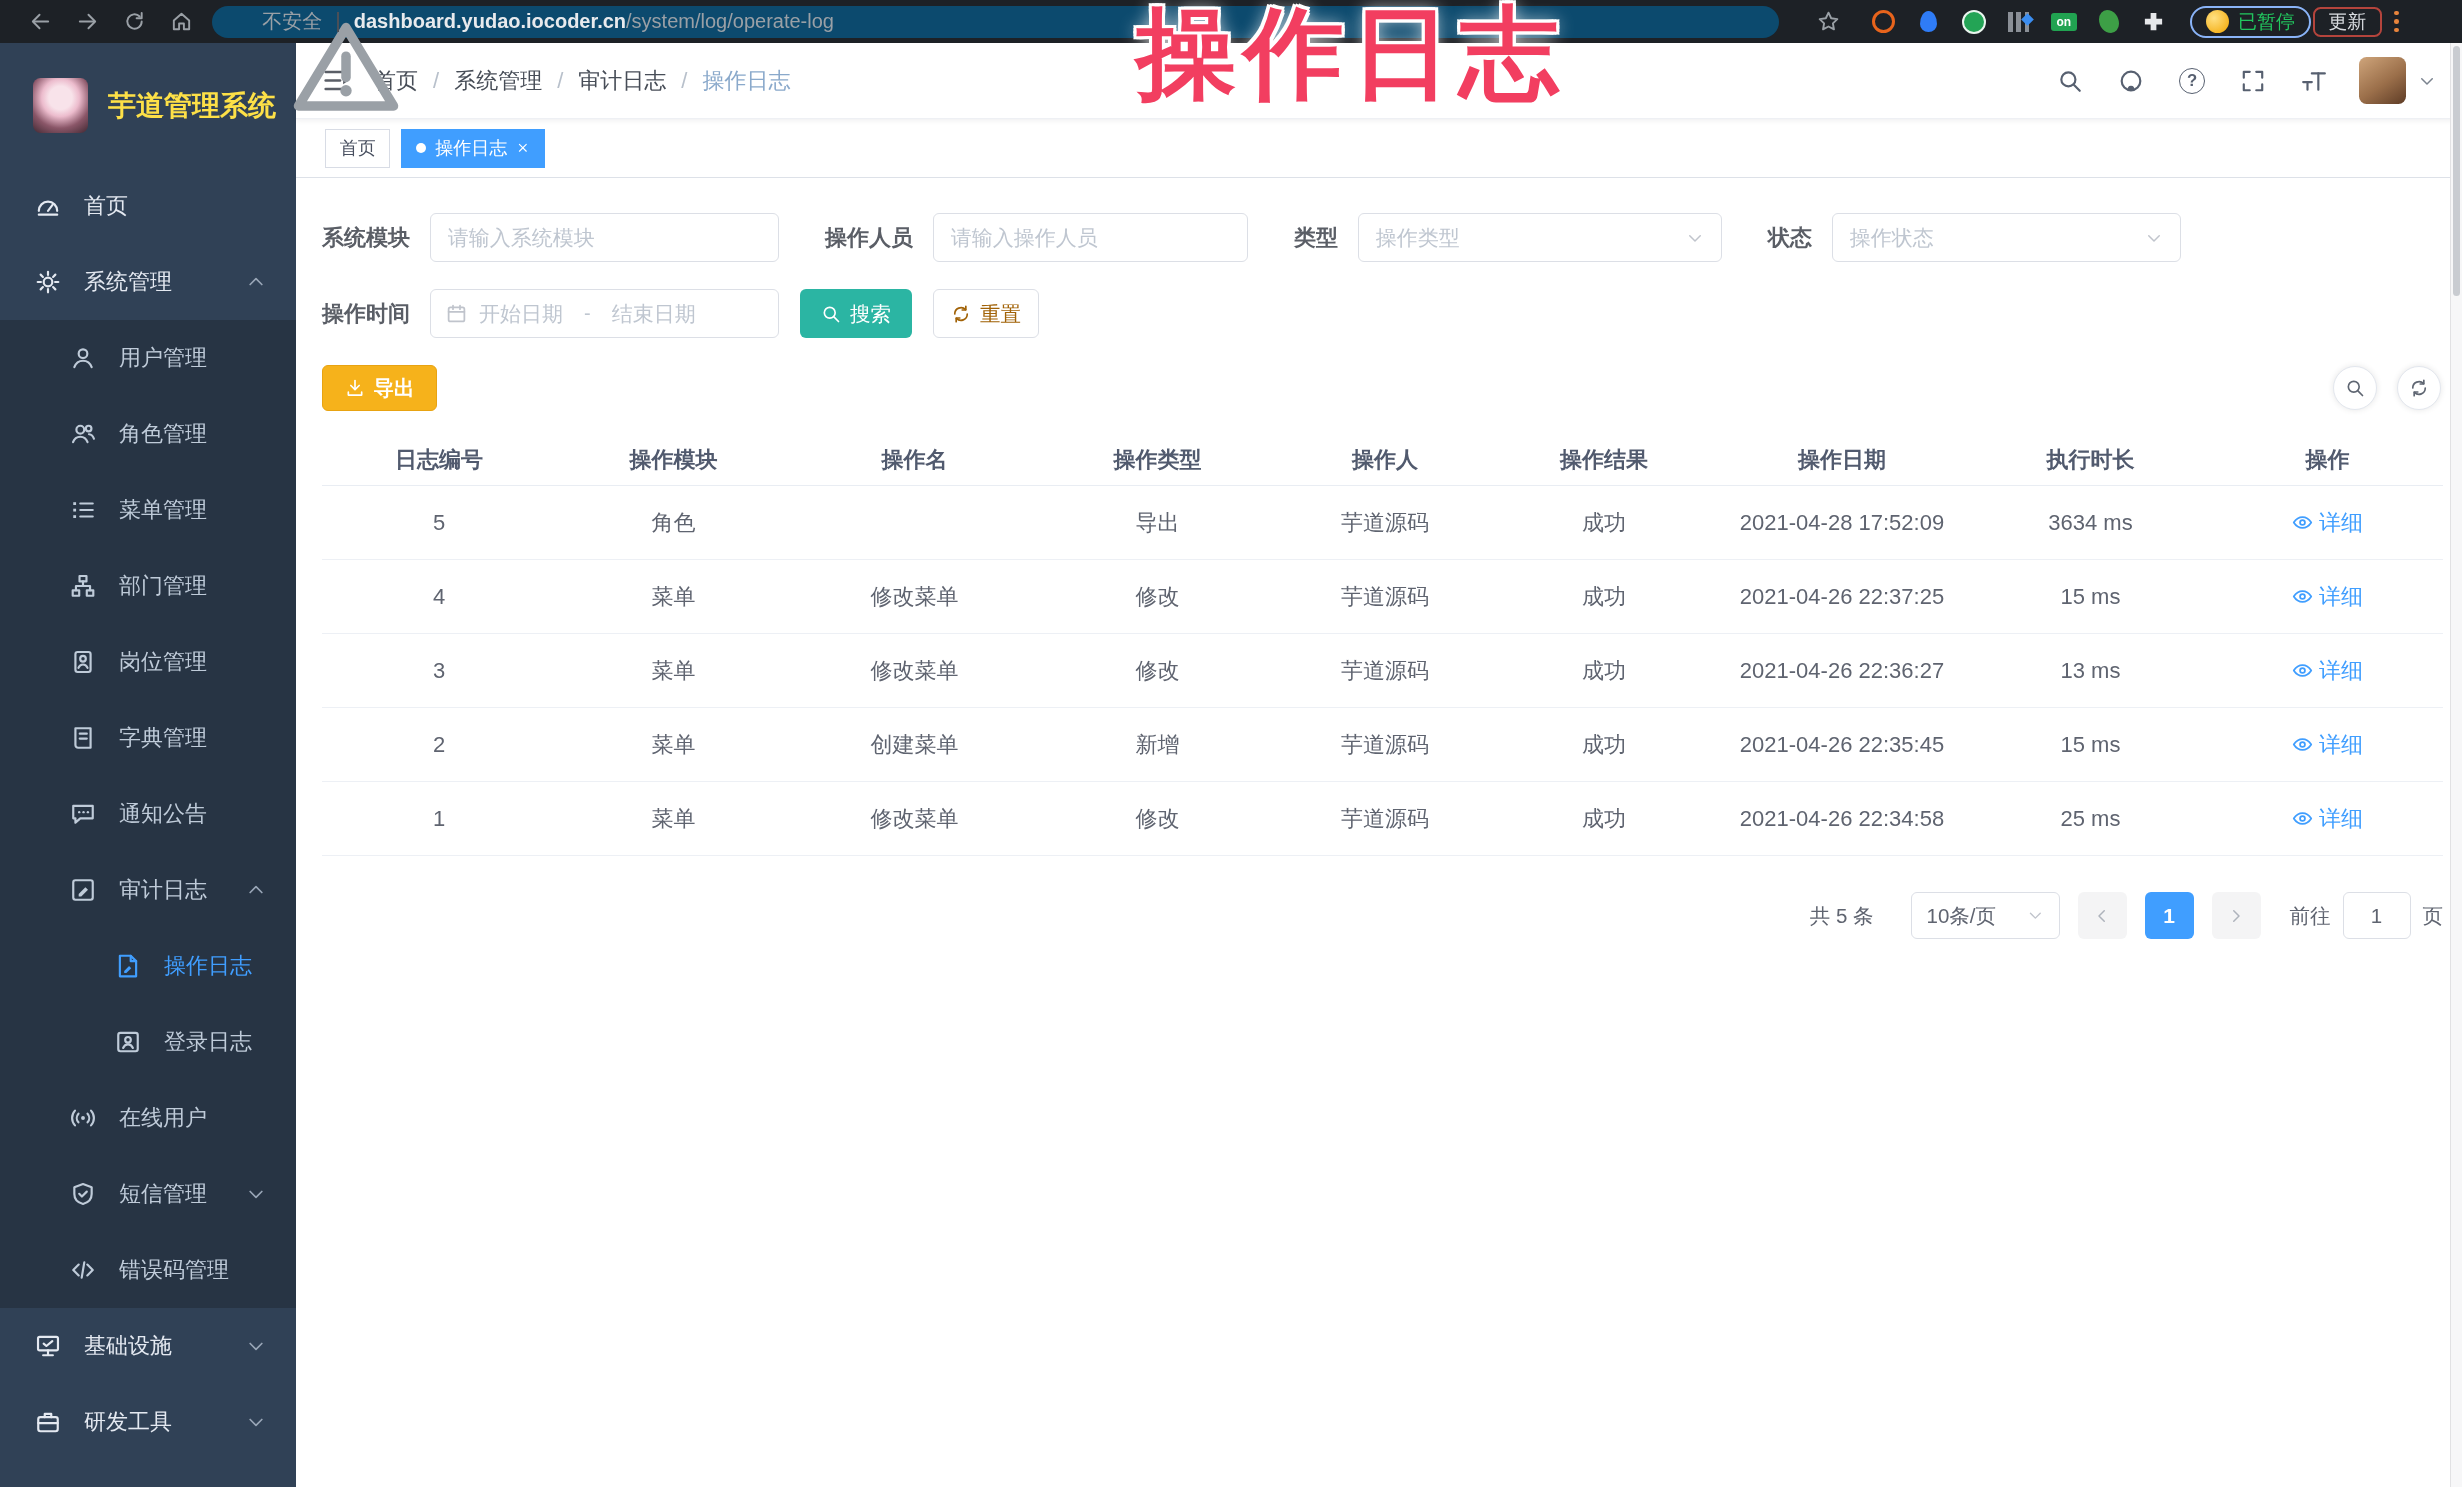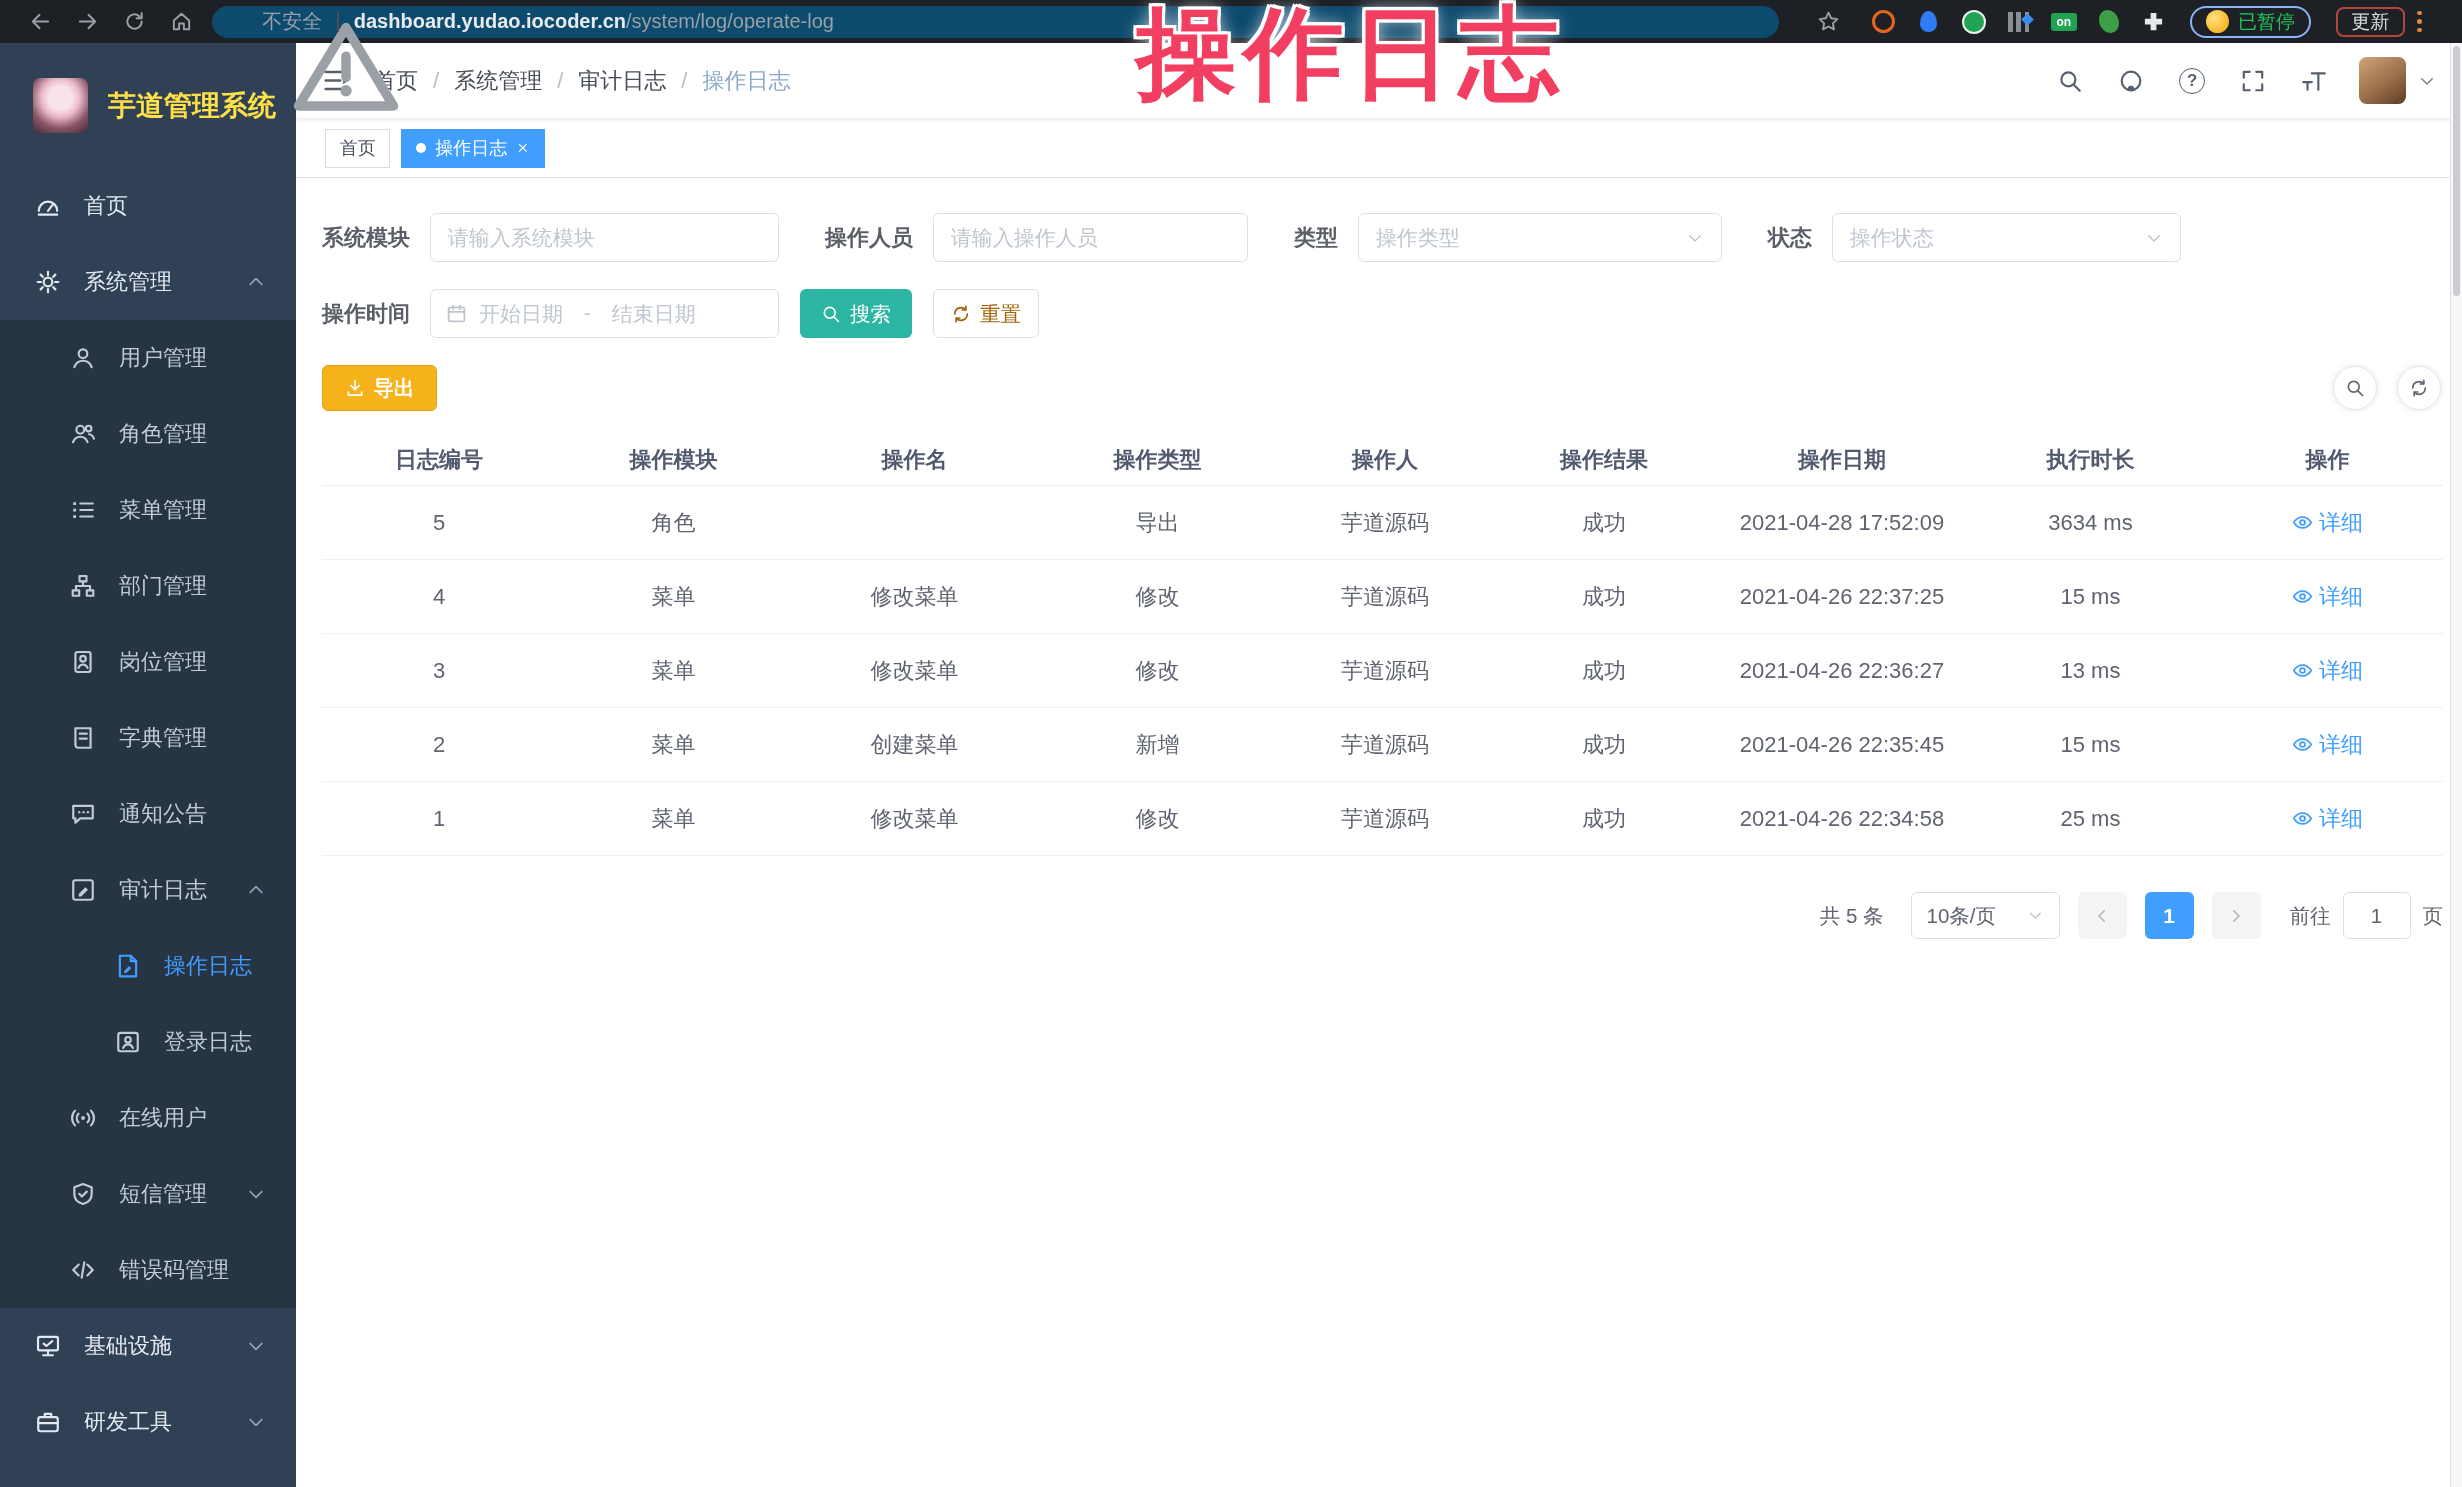--- a/index.html
+++ b/index.html
@@ -21,21 +21,21 @@
 .ext-orange{width:23px;height:23px;border:3.8px solid #e8641c;border-radius:50%}
 .ext-drop{width:16.7px;height:21px;background:#2f7cf6;border-radius:50% 50% 50% 50%/62% 62% 38% 38%}
 .ext-green{width:24px;height:24px;background:#23a455;border-radius:50%;border:2.3px solid #e9f5ee}
 .ext-gray{width:21px;height:20px;background:repeating-linear-gradient(90deg,#8a8f96 0 4.6px,#1d2126 4.6px 8.3px);position:relative}
 .ext-gray::after{content:"";position:absolute;right:-3px;top:3px;width:9px;height:9px;background:#3b8df0;transform:rotate(45deg)}
 .ext-on{width:26px;height:18px;background:#21a351;border-radius:3px;color:#fff;font-size:12px;font-weight:bold;display:flex;align-items:center;justify-content:center}
 .ext-leaf{width:20px;height:23px;background:#3d9f46;border-radius:40% 60% 40% 60%}
 .ext-puzzle{color:#e6e8ea}
 .pill{margin-left:23px;height:32px;border:2.3px solid #8ab4f8;border-radius:16.7px;display:flex;align-items:center;gap:9px;padding:0 13.7px;color:#22c55e;font-size:19px;flex:0 0 auto}
 .emoji{width:23px;height:23px;border-radius:50%;background:radial-gradient(circle at 35% 35%,#ffe082,#f2a500)}
-.updatebtn{margin-left:25px;height:30px;border:2.3px solid #b4443c;border-radius:7.6px;display:flex;align-items:center;padding:0 13.7px;color:#d7dade;font-size:19px;flex:0 0 auto}
+.updatebtn{margin-left:2px;height:30px;border:2.3px solid #b4443c;border-radius:7.6px;display:flex;align-items:center;padding:0 13.7px;color:#d7dade;font-size:19px;flex:0 0 auto}
 .mdots{margin-left:12px;display:flex;flex-direction:column;gap:3.8px}
 .mdots i{width:4.6px;height:4.6px;border-radius:50%;background:#e8843c}
 
 
 .annotation{position:absolute;left:1136px;top:-3px;z-index:60;font-size:100px;font-weight:bold;letter-spacing:7.6px;color:#f23e60;line-height:1.12;pointer-events:none;
  text-shadow:3px 3px 0 #fff,-3px -3px 0 #fff,3px -3px 0 #fff,-3px 3px 0 #fff,0 3px 0 #fff,0 -3px 0 #fff,3px 0 0 #fff,-3px 0 0 #fff,0 0 18px rgba(255,255,255,.95)}
 
 
 .app{position:absolute;top:43px;left:0;right:0;bottom:0;display:flex}
 .sidebar{width:296px;background:#304156;flex:0 0 auto;color:#bfcbd9;overflow:hidden}
@@ -104,21 +104,21 @@
 .tbl{width:2121px}
 .thead{display:flex;align-items:center;height:52px;border-bottom:0.8px solid #e9edf3;font-size:22px;font-weight:bold;color:#515a6e}
 .trow{display:flex;align-items:center;height:74px;border-bottom:0.8px solid #edf0f5;font-size:22px;color:#5f6470}
 .cell{text-align:center;flex:0 0 auto;overflow:hidden;white-space:nowrap}
 .c0{width:234px}.c1{width:235px}.c2{width:247px}.c3{width:239px}.c4{width:216px}.c5{width:222px}.c6{width:254px}.c7{width:243px}.c8{width:231px}
 .link{color:#409eff;display:flex;align-items:center;justify-content:center;gap:6px;cursor:pointer}
 .link svg{width:21px;height:21px}
 
 
 .pager{display:flex;align-items:center;justify-content:flex-end;margin-top:36px;font-size:20.5px;color:#5f6470;width:2121px}
-.ptotal{margin-right:27px}
+.ptotal{margin-right:37px}
 .psize{width:149px;height:47px;border:0.8px solid #dcdfe6;border-radius:6px;display:flex;align-items:center;justify-content:space-between;padding:0 15px;color:#5f6470;cursor:pointer}
 .psize .sc{color:#c0c4cc}.psize .sc svg{width:16.7px;height:16.7px}
 .pbtn{min-width:49px;height:47px;border-radius:6px;background:#f4f4f5;display:flex;align-items:center;justify-content:center;margin-left:18px;color:#aeb3bc;cursor:pointer}
 .pbtn svg{width:18px;height:18px}
 .pbtn.cur{background:#409eff;color:#fff;font-weight:bold;font-size:21px}
 .goto{margin-left:29px}
 .ginput{width:68px;height:47px;border:0.8px solid #dcdfe6;border-radius:6px;text-align:center;font-size:20.5px;color:#5f6470;margin:0 12px;outline:none}
 
 
 .pscroll{position:absolute;top:43px;right:0;bottom:0;width:12px;background:#f7f7f8;border-left:0.8px solid #e2e2e4;z-index:30}

